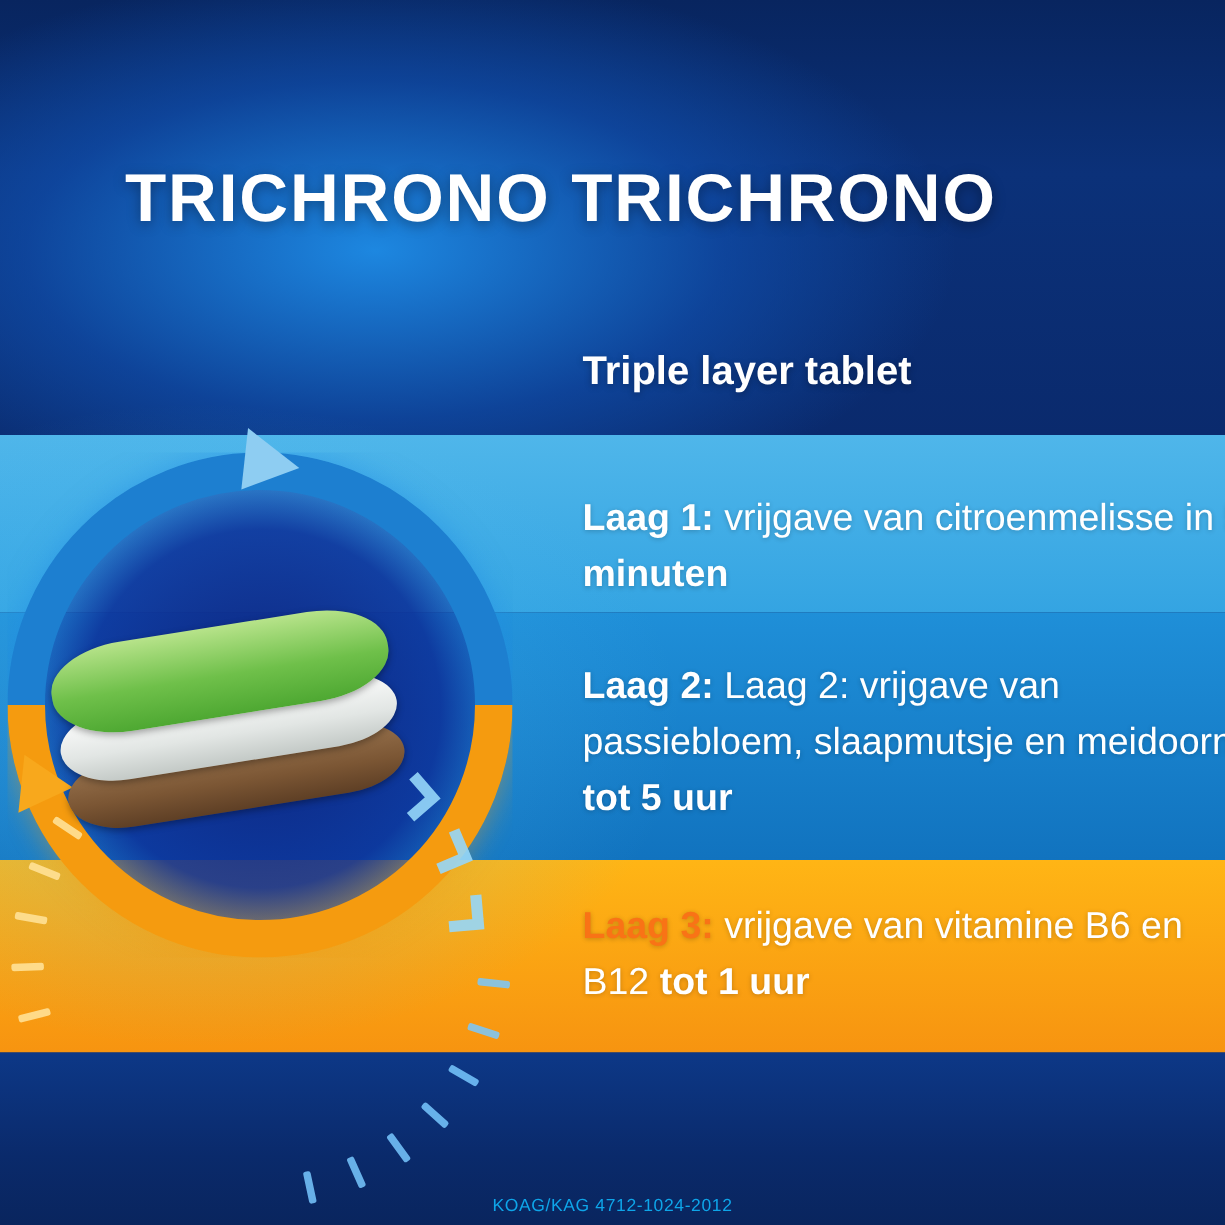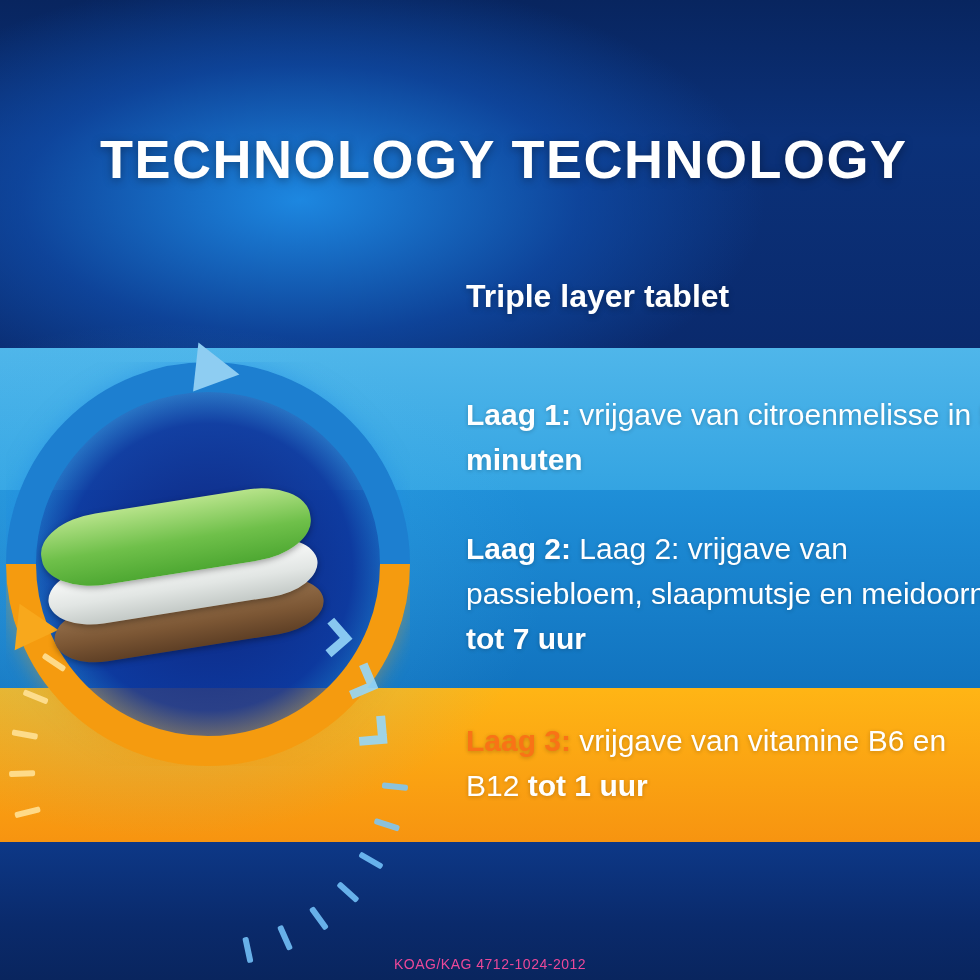--- a/index.html
+++ b/index.html
@@ -152,36 +152,36 @@
   }
   #layer-green { top: 0;  height: 72px; background: linear-gradient(180deg,#b7e38a 0%, #6fc04a 55%, #4ea832 100%); z-index: 3; }
   #layer-white { top: 52px; height: 58px; background: linear-gradient(180deg,#ffffff 0%, #e2e6e4 60%, #c3c9c6 100%); z-index: 2; }
   #layer-brown { top: 92px; height: 56px; background: linear-gradient(180deg,#9a7550 0%, #7b5634 60%, #5e3f25 100%); z-index: 1; }
 
   
   #footer {
     position: absolute; left: 0; top: 956px; width: 100%;
     text-align: center;
     font-size: 14px; letter-spacing: 0.5px;
-    color: #ec4899;
+    color: #0ea5e9;
   }
 </style>
 </head>
 <body>
 
 <div id="stage">
 
   <div id="band-top" class="band"></div>
   <div id="band-blue-light" class="band"></div>
   <div id="band-blue-mid" class="band"></div>
   <div id="band-orange" class="band"></div>
   <div id="band-bottom" class="band"></div>
   <div id="glow-left"></div>
 
-  <div id="headline">TECHNOLOGY TECHNOLOGY</div>
+  <div id="headline">TRICHRONO TRICHRONO</div>
   <div id="subhead">Triple layer tablet</div>
 
   <div id="graphic">
     <div id="ring-glow"></div>
     <div id="ring-blue"></div>
     <div id="ring-orange"></div>
 
     <div class="vchev" style="transform: rotate(40deg) rotate(45deg);"></div>
     <div class="vchev" style="transform: rotate(22deg) rotate(45deg);"></div>
     <div class="vchev" style="transform: rotate(4deg) rotate(45deg);"></div>
@@ -214,21 +214,21 @@
       <div id="layer-white" class="layer"></div>
       <div id="layer-green" class="layer"></div>
     </div>
   </div>
 
   <div class="row" id="row1">
     <b class="lbl">Laag 1:</b><span> vrijgave van citroenmelisse in </span><b>5 minuten</b>
   </div>
 
   <div class="row" id="row2">
-    <b class="lbl">Laag 2:</b><span> Laag 2: vrijgave van passiebloem, slaapmutsje en meidoorn </span><b>tot 7 uur</b>
+    <b class="lbl">Laag 2:</b><span> Laag 2: vrijgave van passiebloem, slaapmutsje en meidoorn </span><b>tot 5 uur</b>
   </div>
 
   <div class="row" id="row3">
     <b class="lbl">Laag 3:</b><span> vrijgave van vitamine B6 en B12 </span><b>tot 1 uur</b>
   </div>
 
   <div id="footer">KOAG/KAG 4712-1024-2012</div>
 </div>
 
 </body></html>

